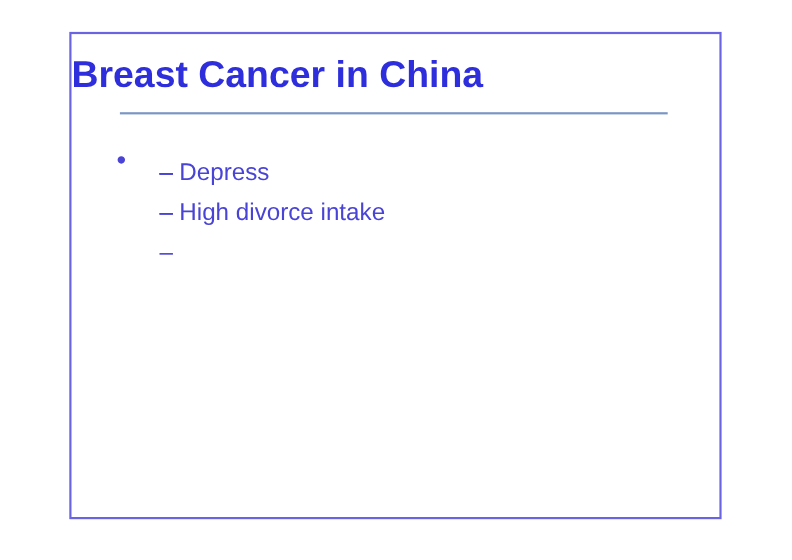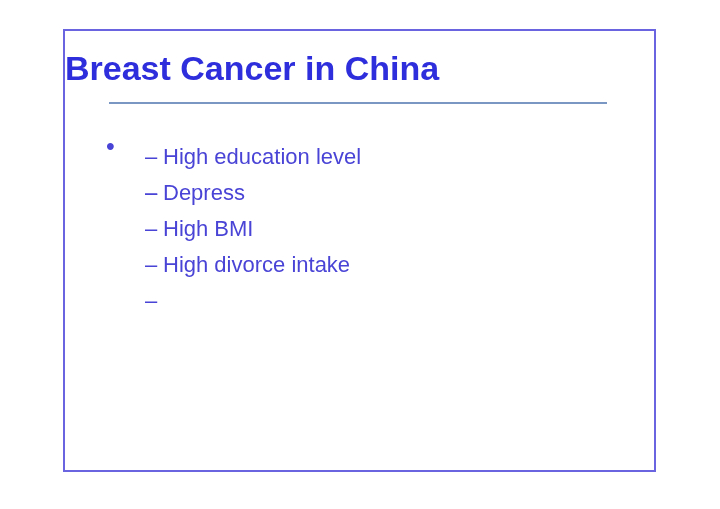--- a/index.html
+++ b/index.html
@@ -123,32 +123,30 @@
 
     <div class="body-block">
 
       <div class="bullet-l1">
         <span class="bullet-dot">•</span>
       </div>
 
       <ul class="sub-list">
         <li class="bullet-l2">
           <span class="bullet-dash">–</span>
-          <span>High education level</span>
         </li>
         <li class="bullet-l2">
           <span class="bullet-dash">–</span>
         </li>
         <li class="bullet-l2">
           <span class="bullet-dash">–</span>
           <span>Depress</span>
         </li>
         <li class="bullet-l2">
           <span class="bullet-dash">–</span>
-          <span>High BMI</span>
         </li>
         <li class="bullet-l2">
           <span class="bullet-dash">–</span>
           <span>High divorce intake</span>
         </li>
         <li class="bullet-l2">
           <span class="bullet-dash">–</span>
         </li>
       </ul>
 

